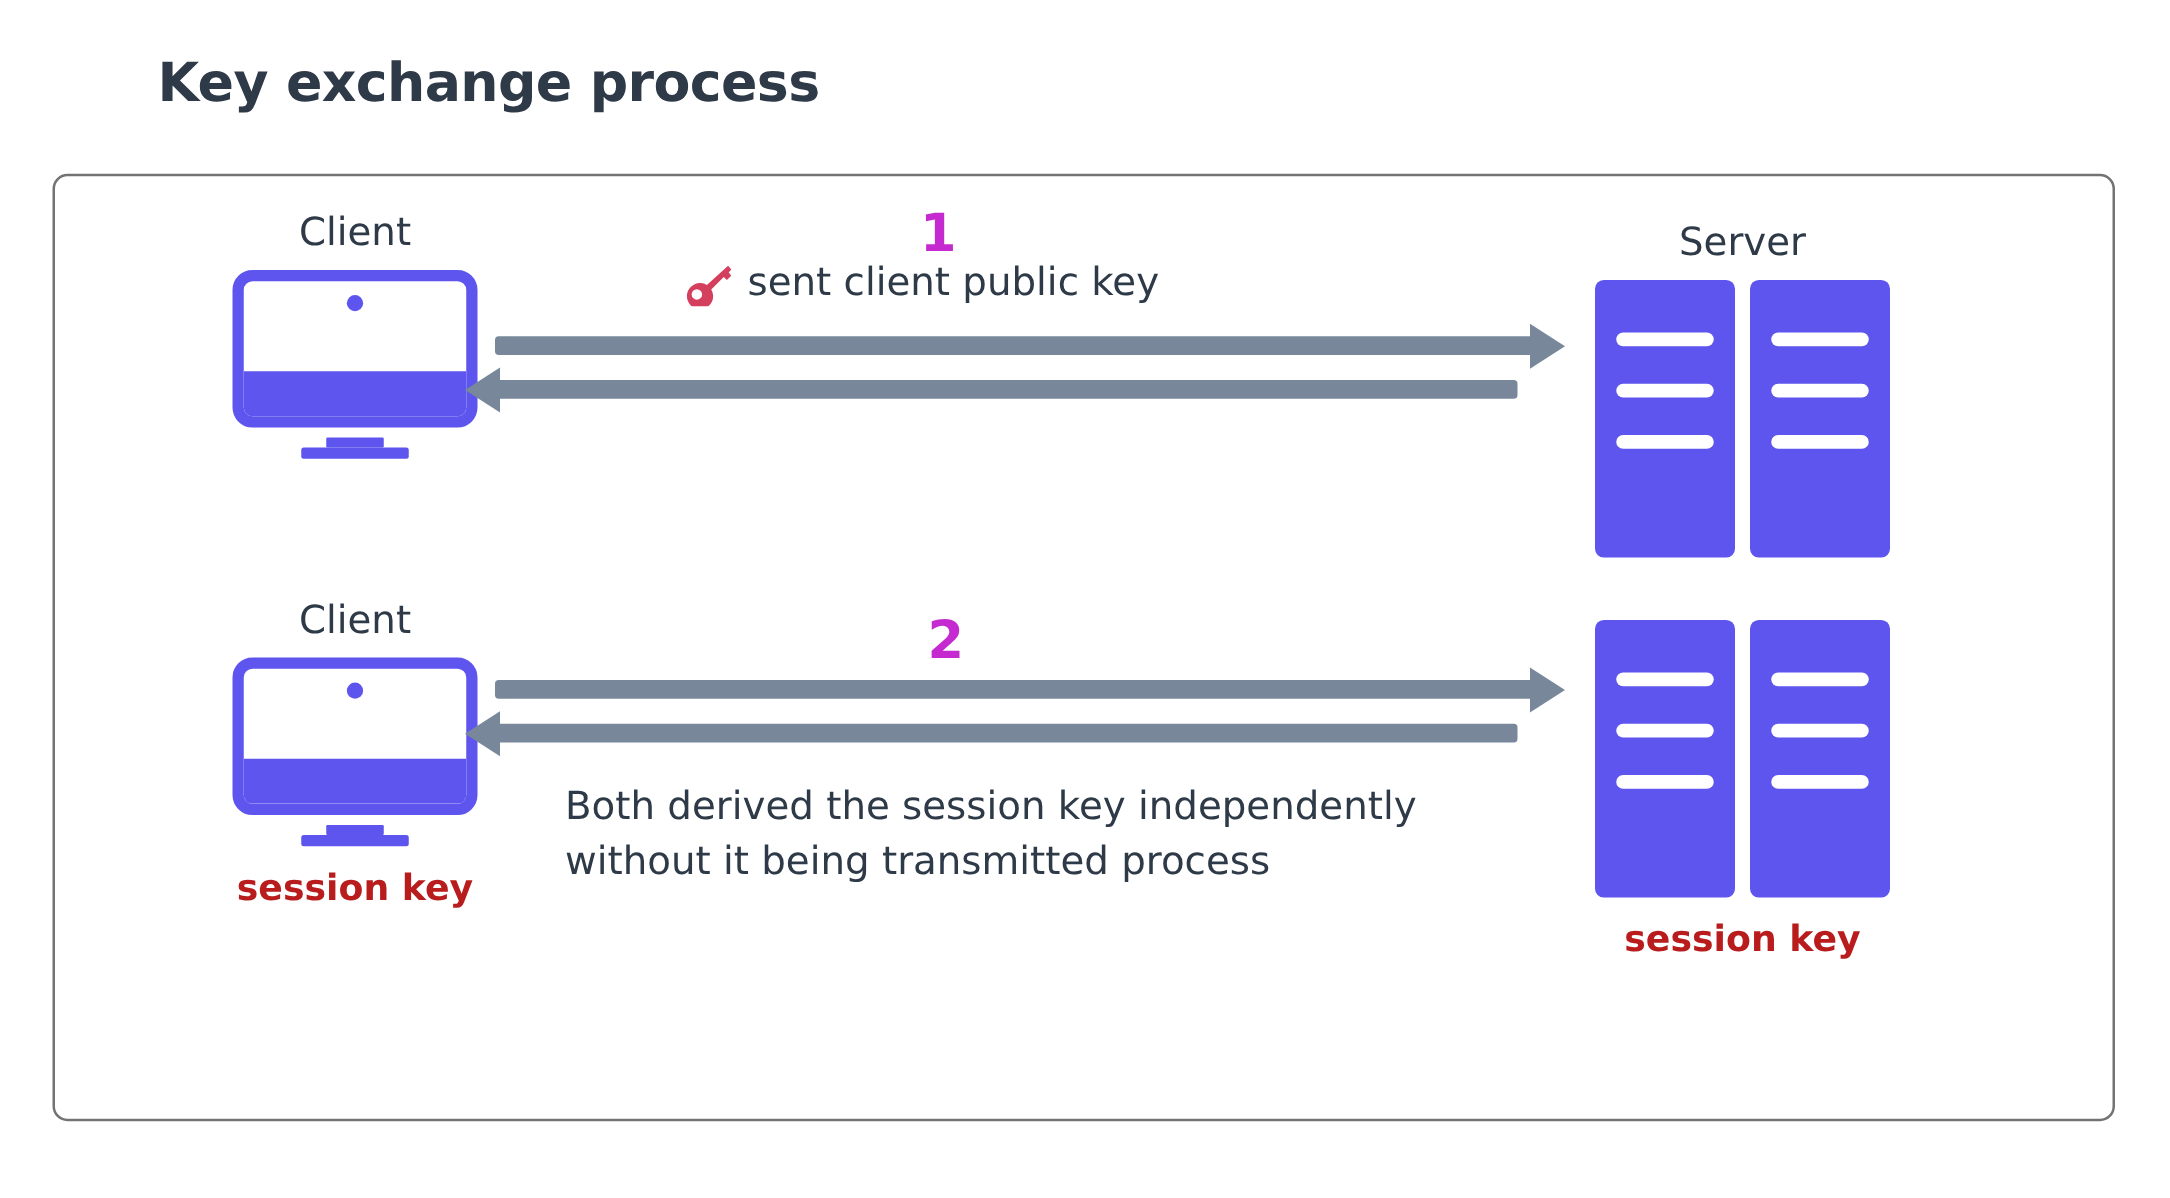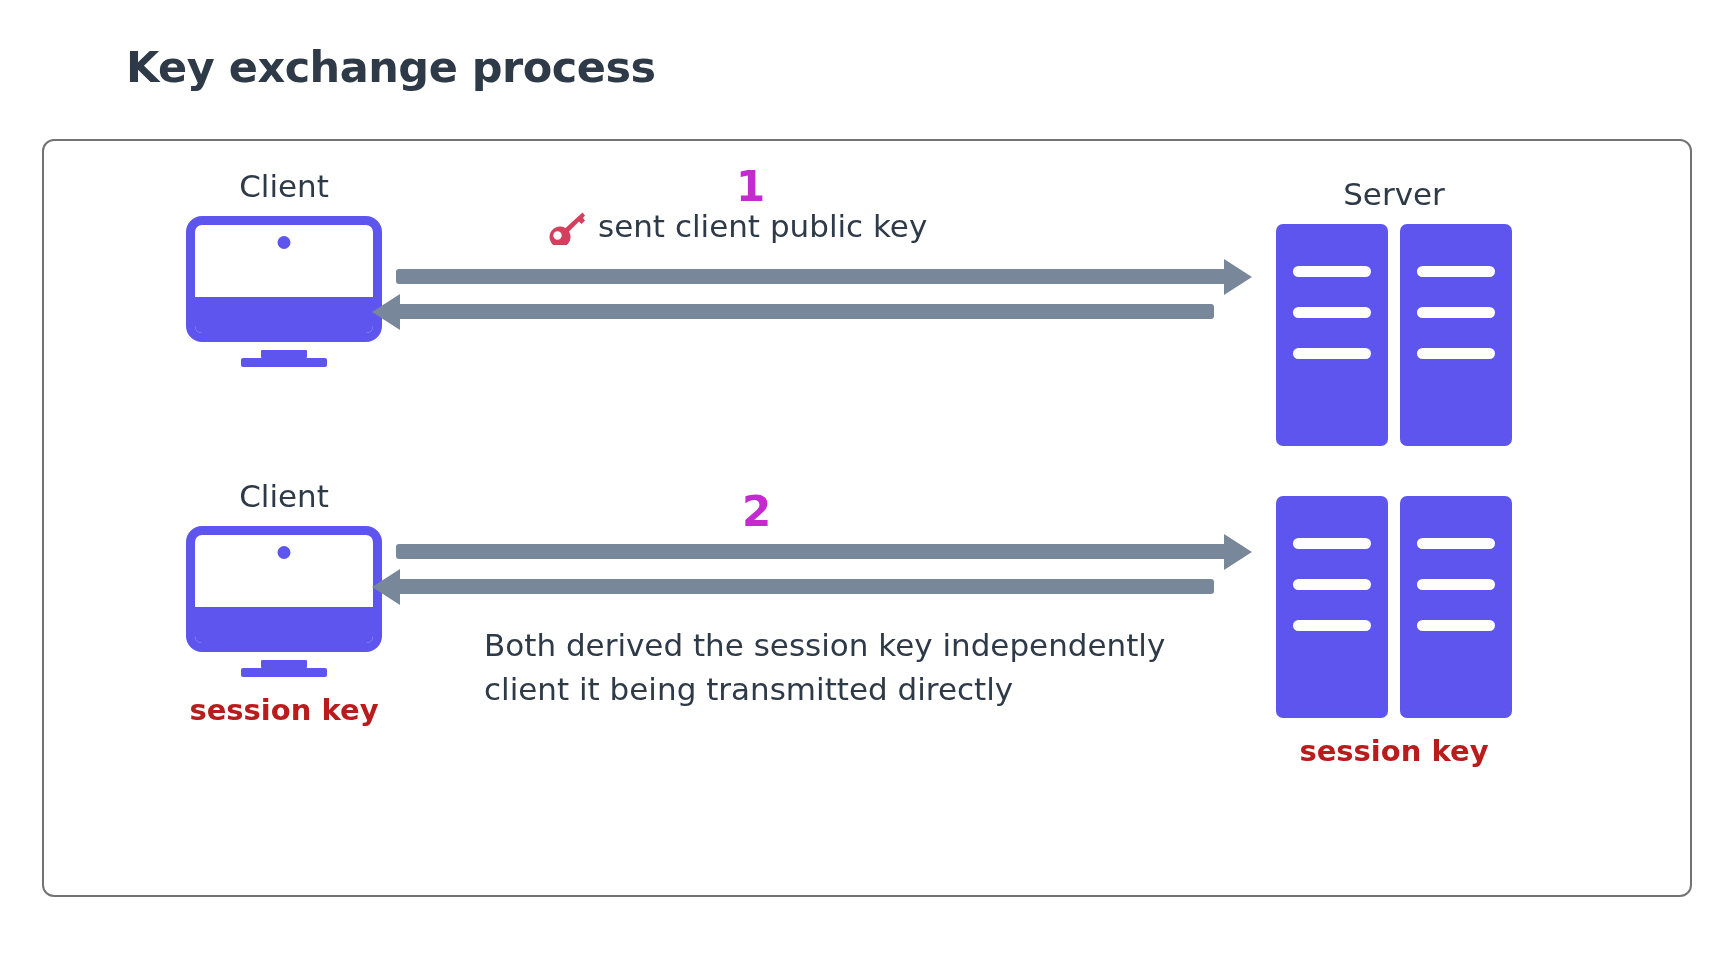--- a/index.html
+++ b/index.html
@@ -210,21 +210,21 @@
   .key-icon svg { display: block; }
 
   
   .note {
     position: absolute;
     font-size: 31px;
     color: #2e3a47;
     font-family: "DejaVu Sans", sans-serif;
     line-height: 1.42;
   }
-  .note-line { white-space: nowrap; margin-left: 32px; }
+  .note-line { white-space: nowrap; }
 </style>
 </head>
 <body>
 
 <div class="page-title">Key exchange process</div>
 
 <div class="diagram-card">
 
   <div class="row row-1">
 
@@ -303,21 +303,21 @@
     </div>
 
     <div class="arrow-wrap" style="top:118px;">
       <div class="arrow-line arrow-left">
         <div class="arrow-head head-left"></div>
       </div>
     </div>
 
     <div class="note" style="left:408px; top:162px;">
       <div class="note-line">Both derived the session key independently</div>
-      <div class="note-line">client it being transmitted directly</div>
+      <div class="note-line">without it being transmitted process</div>
     </div>
 
     <div class="server-node" style="top:35px;">
       <div class="server-rack">
         <div class="server-box">
           <div class="server-line"></div>
           <div class="server-line"></div>
           <div class="server-line"></div>
         </div>
         <div class="server-box">

